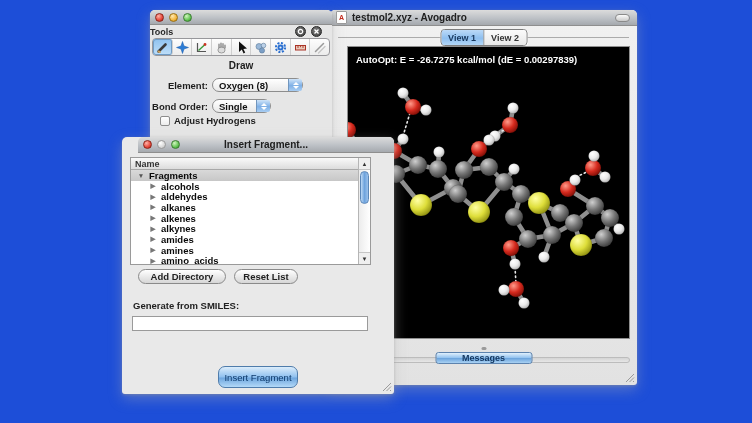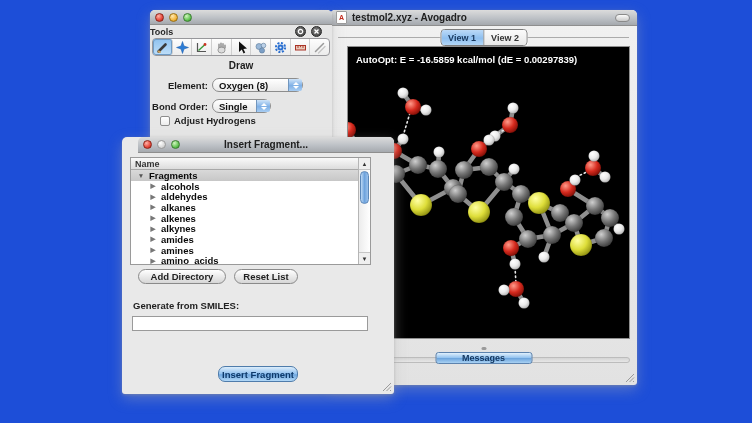--- a/index.html
+++ b/index.html
@@ -113,44 +113,44 @@
   .pill-btn{position:absolute;height:15px;border:1px solid #8a8a8a;border-radius:8px;
             background:linear-gradient(180deg,#ffffff,#d6d6d6);box-sizing:border-box;
             display:flex;align-items:center;justify-content:center;
             font-size:9.5px;font-weight:700;color:#222;}
   #btn-adddir{left:16px;top:132px;width:88px;}
   #btn-reset{left:112px;top:132px;width:64px;}
   .smiles-label{position:absolute;left:11px;top:163px;font-size:9.5px;font-weight:700;color:#222;}
   .smiles-input{position:absolute;left:10px;top:179px;width:236px;height:15px;box-sizing:border-box;
                 border:1px solid #9a9a9a;background:#fff;font-size:9.5px;padding:0 3px;
                 font-family:"Liberation Sans",sans-serif;}
-  .default-btn{position:absolute;left:50%;transform:translateX(-50%);top:229px;width:80px;height:16px;
+  .default-btn{position:absolute;left:50%;transform:translateX(-50%);top:229px;width:80px;height:22px;
                border:1px solid #4f7cab;border-radius:7px;box-sizing:border-box;
                background:linear-gradient(180deg,#dcedfb,#8fc0ef 50%,#6ea6de 55%,#b3d9f8);
                display:flex;align-items:center;justify-content:center;
-               font-size:9.5px;font-weight:700;color:#0e3a6b;}
+               font-size:9.5px;font-weight:400;color:#0e3a6b;}
 </style>
 </head>
 <body>
 
 <div id="stage">
 
   <div class="win" id="main-window">
     <div class="titlebar">
       <span class="doc-icon">A</span>
       <span class="title">testmol2.xyz - Avogadro</span>
       <span class="lozenge"></span>
     </div>
     <div class="tabline"></div>
     <div class="seg-tabs">
       <div class="seg-tab selected">View 1</div>
       <div class="seg-tab">View 2</div>
     </div>
     <div class="viewport">
-      <div class="overlay-text">AutoOpt: E = -16.5859 kcal/mol (dE = 0.00297839)</div>
+      <div class="overlay-text">AutoOpt: E = -26.7275 kcal/mol (dE = 0.00297839)</div>
       <svg id="mol" width="281" height="291" viewBox="0 0 281 291">
         <defs>
           <radialGradient id="gC" cx="35%" cy="30%" r="75%">
             <stop offset="0" stop-color="#cfcfcf"></stop>
               <stop offset="0.55" stop-color="#757575"></stop>
               <stop offset="1" stop-color="#383838"></stop>
           </radialGradient>
           <radialGradient id="gH" cx="35%" cy="30%" r="75%">
             <stop offset="0" stop-color="#ffffff"></stop>
               <stop offset="0.55" stop-color="#ebebeb"></stop>

